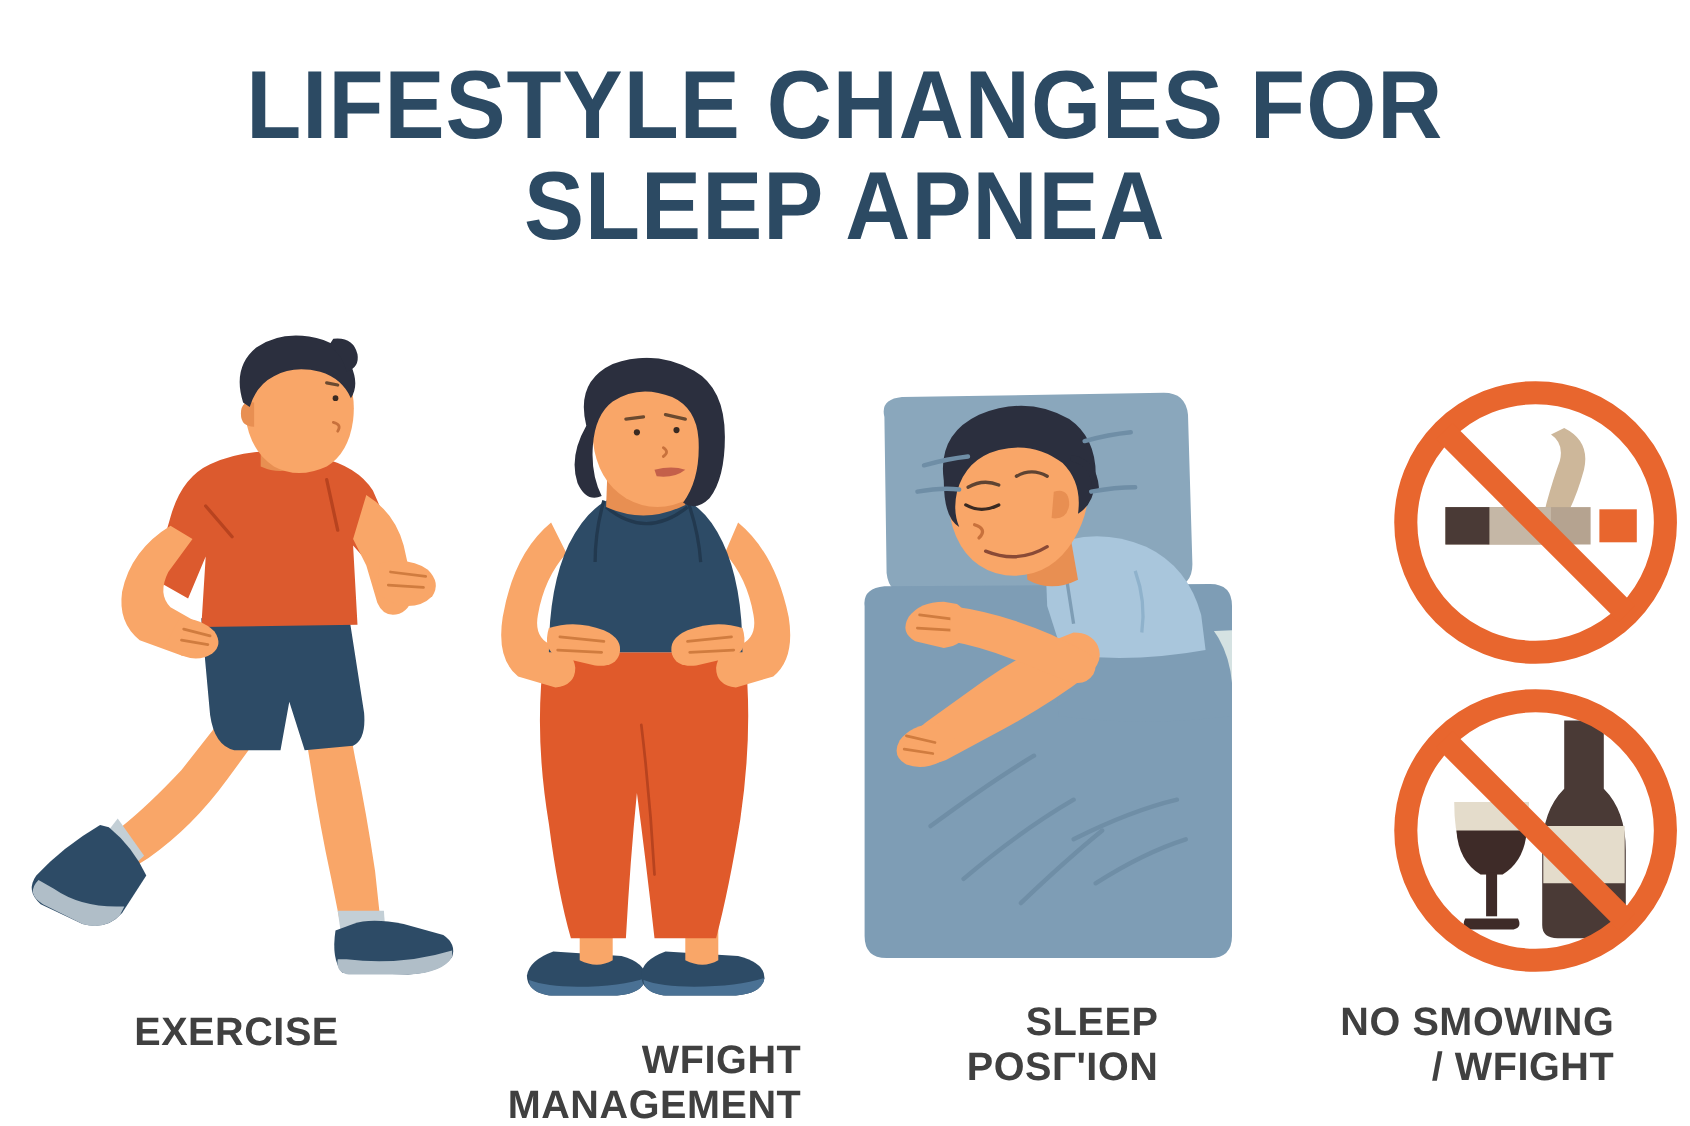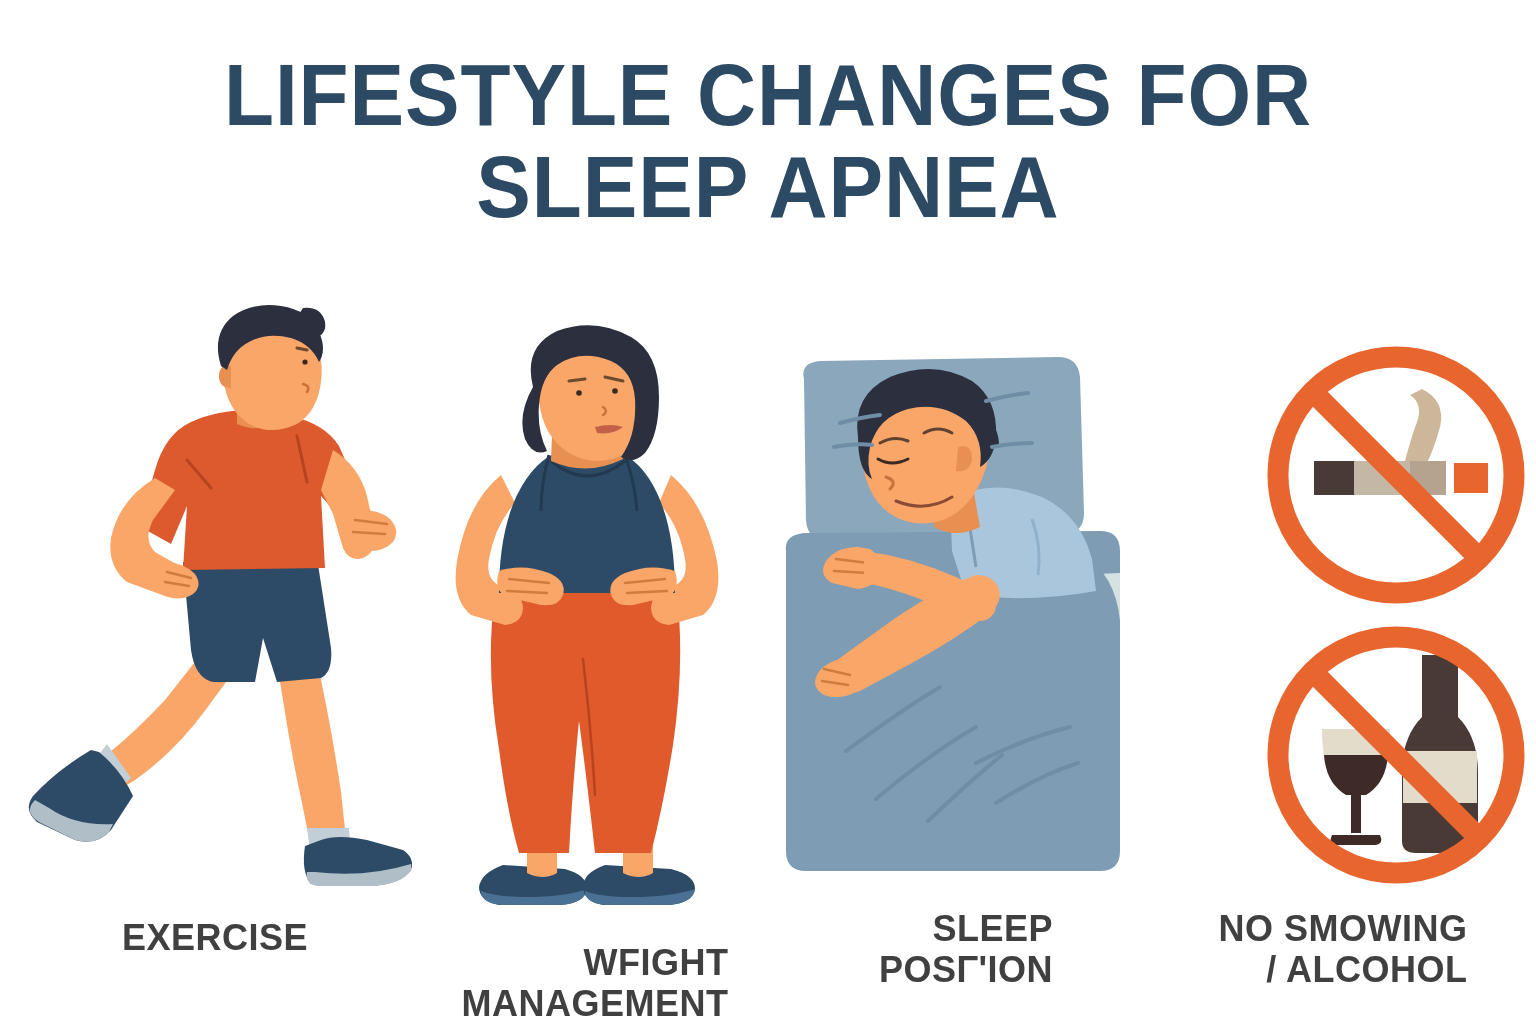--- a/index.html
+++ b/index.html
@@ -284,17 +284,17 @@
           <path d="M166 34 L202 34 L202 96 Q222 116 222 152 L222 220 Q222 232 208 232 L160 232 Q146 232 146 220 L146 152 Q146 116 166 96 Z" fill="#4A3A36"></path>
 
           <path d="M147 130 L221 130 L221 182 L147 182 Z" fill="#E4DCCB"></path>
 
           <circle cx="140" cy="134" r="118" fill="none" stroke="#E8662E" stroke-width="21"></circle>
 
           <line x1="57" y1="51" x2="223" y2="217" stroke="#E8662E" stroke-width="21" stroke-linecap="butt"></line>
         </svg>
       </div>
       <div class="caption cap-nosmoke">NO SMOWING
-/ ALCOHOL</div>
+/ WFIGHT</div>
     </div>
 
   </div>
 </div>
 
 </body></html>

